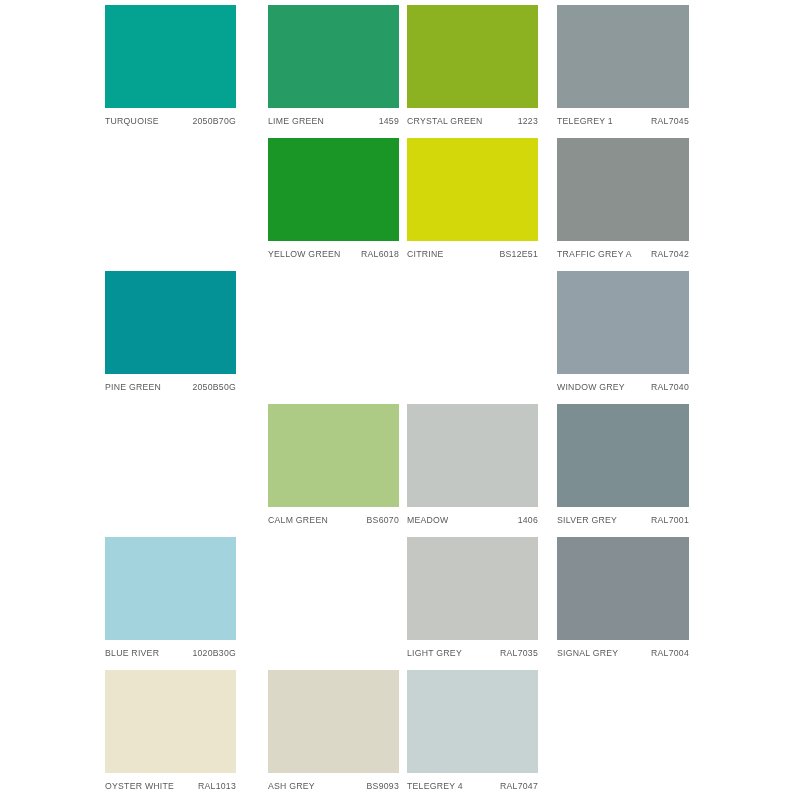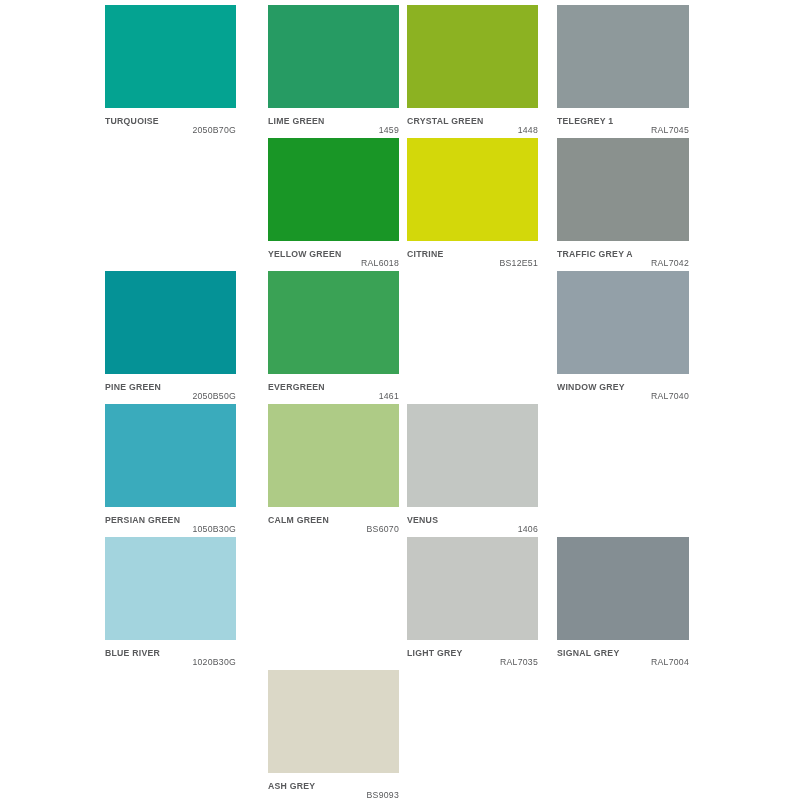--- a/index.html
+++ b/index.html
@@ -55,27 +55,26 @@
 
   .swatch-name {
     position: absolute;
     left: 0;
     top: 0;
     font-size: 8.7px;
     letter-spacing: 0.25px;
     color: #58595b;
     white-space: nowrap;
     line-height: 14px;
-    font-weight: bold;
   }
 
   .swatch-code {
     position: absolute;
     right: 0;
-    top: 9px;
+    top: 0;
     font-size: 8.7px;
     letter-spacing: 0.25px;
     color: #58595b;
     white-space: nowrap;
     line-height: 14px;
     text-align: right;
   }
 </style>
 </head>
 <body>
@@ -93,21 +92,21 @@
         <div class="swatch-chip" style="background-color: rgb(38, 155, 99);"></div>
         <div class="swatch-caption">
           <span class="swatch-name">LIME GREEN</span>
           <span class="swatch-code">1459</span>
         </div>
       </div>
       <div class="swatch-cell col-2">
         <div class="swatch-chip" style="background-color: rgb(140, 178, 34);"></div>
         <div class="swatch-caption">
           <span class="swatch-name">CRYSTAL GREEN</span>
-          <span class="swatch-code">1448</span>
+          <span class="swatch-code">1223</span>
         </div>
       </div>
       <div class="swatch-cell col-3">
         <div class="swatch-chip" style="background-color: rgb(142, 153, 155);"></div>
         <div class="swatch-caption">
           <span class="swatch-name">TELEGREY 1</span>
           <span class="swatch-code">RAL7045</span>
         </div>
       </div>
     </div>
@@ -135,55 +134,48 @@
       </div>
     </div>
     <div class="swatch-row">
       <div class="swatch-cell col-0">
         <div class="swatch-chip" style="background-color: rgb(5, 146, 150);"></div>
         <div class="swatch-caption">
           <span class="swatch-name">PINE GREEN</span>
           <span class="swatch-code">2050B50G</span>
         </div>
       </div>
-      <div class="swatch-cell col-1">
-        <div class="swatch-chip" style="background-color: rgb(58, 162, 85);"></div>
-        <div class="swatch-caption">
-          <span class="swatch-name">EVERGREEN</span>
-          <span class="swatch-code">1461</span>
-        </div>
-      </div>
       <div class="swatch-cell col-3">
         <div class="swatch-chip" style="background-color: rgb(147, 160, 168);"></div>
         <div class="swatch-caption">
           <span class="swatch-name">WINDOW GREY</span>
           <span class="swatch-code">RAL7040</span>
         </div>
       </div>
     </div>
     <div class="swatch-row">
-      <div class="swatch-cell col-0">
-        <div class="swatch-chip" style="background-color: rgb(58, 171, 188);"></div>
-        <div class="swatch-caption">
-          <span class="swatch-name">PERSIAN GREEN</span>
-          <span class="swatch-code">1050B30G</span>
-        </div>
-      </div>
       <div class="swatch-cell col-1">
         <div class="swatch-chip" style="background-color: rgb(174, 203, 134);"></div>
         <div class="swatch-caption">
           <span class="swatch-name">CALM GREEN</span>
           <span class="swatch-code">BS6070</span>
         </div>
       </div>
       <div class="swatch-cell col-2">
         <div class="swatch-chip" style="background-color: rgb(195, 199, 195);"></div>
         <div class="swatch-caption">
-          <span class="swatch-name">VENUS</span>
+          <span class="swatch-name">MEADOW</span>
           <span class="swatch-code">1406</span>
+        </div>
+      </div>
+      <div class="swatch-cell col-3">
+        <div class="swatch-chip" style="background-color: rgb(125, 142, 146);"></div>
+        <div class="swatch-caption">
+          <span class="swatch-name">SILVER GREY</span>
+          <span class="swatch-code">RAL7001</span>
         </div>
       </div>
     </div>
     <div class="swatch-row">
       <div class="swatch-cell col-0">
         <div class="swatch-chip" style="background-color: rgb(163, 212, 222);"></div>
         <div class="swatch-caption">
           <span class="swatch-name">BLUE RIVER</span>
           <span class="swatch-code">1020B30G</span>
         </div>
@@ -197,21 +189,35 @@
       </div>
       <div class="swatch-cell col-3">
         <div class="swatch-chip" style="background-color: rgb(132, 142, 147);"></div>
         <div class="swatch-caption">
           <span class="swatch-name">SIGNAL GREY</span>
           <span class="swatch-code">RAL7004</span>
         </div>
       </div>
     </div>
     <div class="swatch-row">
+      <div class="swatch-cell col-0">
+        <div class="swatch-chip" style="background-color: rgb(236, 229, 205);"></div>
+        <div class="swatch-caption">
+          <span class="swatch-name">OYSTER WHITE</span>
+          <span class="swatch-code">RAL1013</span>
+        </div>
+      </div>
       <div class="swatch-cell col-1">
         <div class="swatch-chip" style="background-color: rgb(219, 216, 199);"></div>
         <div class="swatch-caption">
           <span class="swatch-name">ASH GREY</span>
           <span class="swatch-code">BS9093</span>
         </div>
       </div>
+      <div class="swatch-cell col-2">
+        <div class="swatch-chip" style="background-color: rgb(199, 210, 210);"></div>
+        <div class="swatch-caption">
+          <span class="swatch-name">TELEGREY 4</span>
+          <span class="swatch-code">RAL7047</span>
+        </div>
+      </div>
     </div>
   </div>
 
 </body></html>

